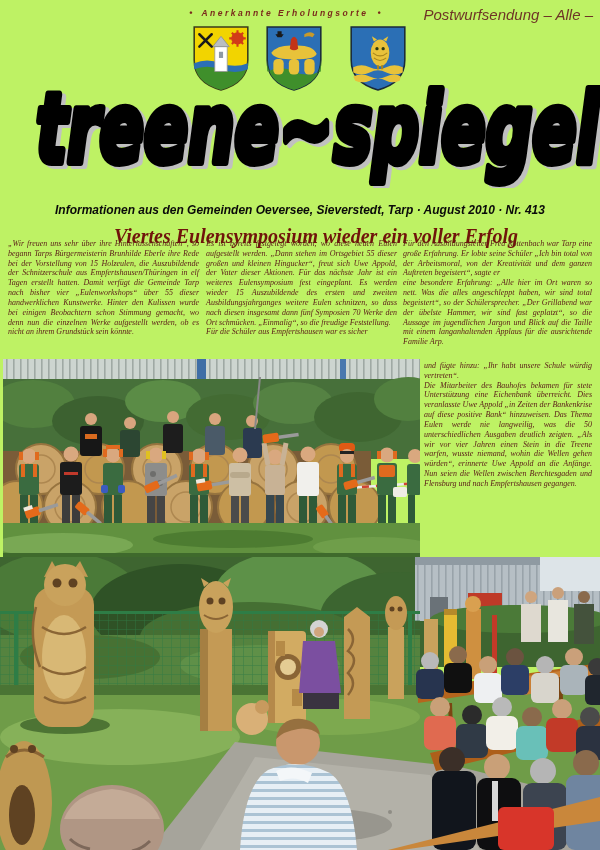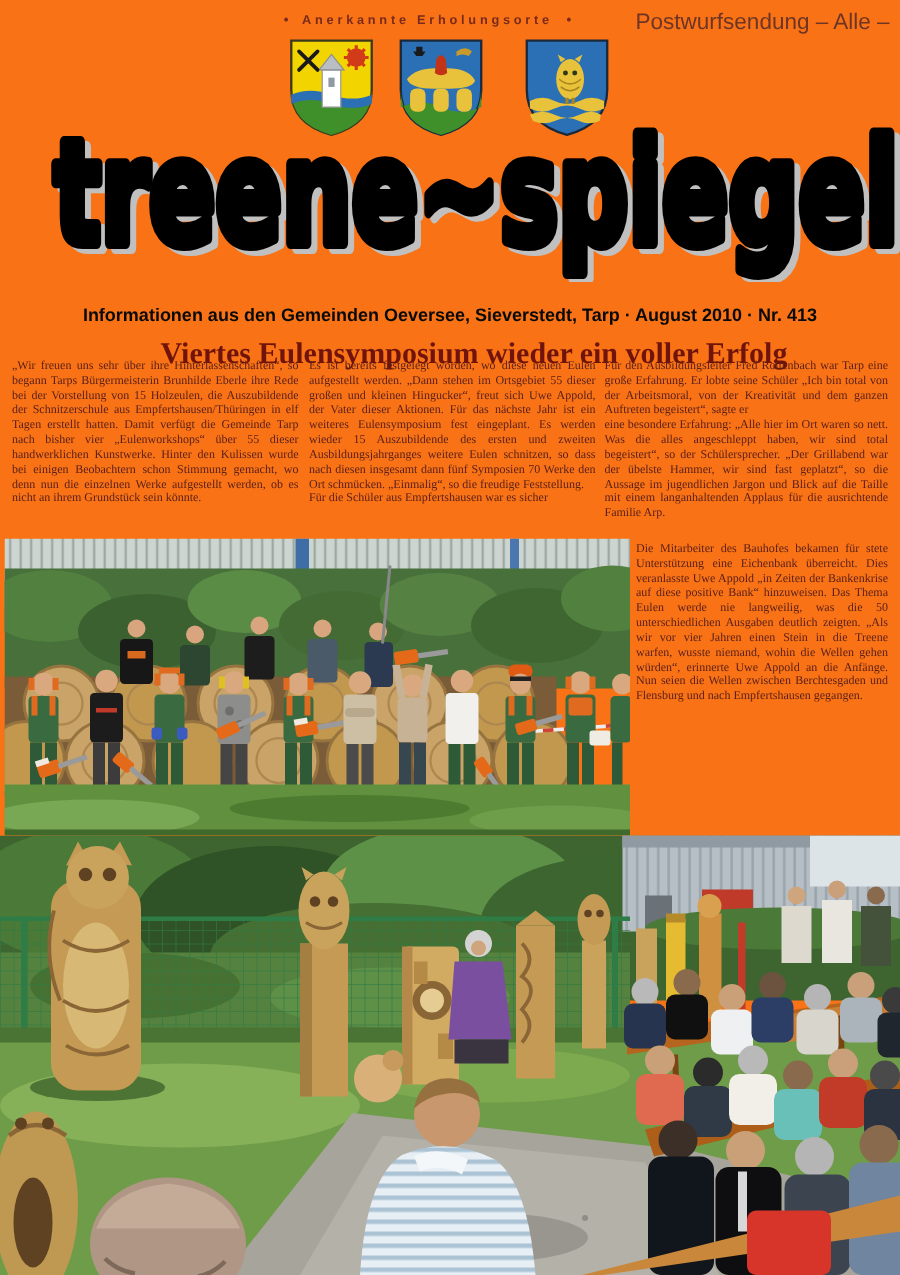--- a/index.html
+++ b/index.html
@@ -1,17 +1,17 @@
 <!DOCTYPE html>
 <html><head>
 <meta charset="utf-8">
 <style>
   html,body{margin:0;padding:0;background:#e9e9e9;}
-  .page{position:relative;width:600px;height:850px;background:#f97316;overflow:hidden;
-        font-family:"Liberation Serif",serif;margin:0 auto;}
+  .page{position:relative;width:600px;height:850px;background:#bef264;overflow:hidden;
+        font-family:"Liberation Serif",serif;margin:0 auto;font-style:italic;}
   
   .resorts{position:absolute;left:160px;top:8px;width:250px;text-align:center;
            font-family:"Liberation Sans",sans-serif;font-weight:bold;font-size:8.5px;
            letter-spacing:2.5px;color:#7a2a1c;white-space:nowrap;}
   .resorts .bullet{letter-spacing:0;margin:0 9px;font-size:9px;}
   .mailing{position:absolute;right:7px;top:6px;font-family:"Liberation Sans",sans-serif;
            font-size:15px;color:#6e3526;}
   
   .arm{position:absolute;top:26px;width:58px;height:66px;}
   .arm1{left:192px;} .arm2{left:265px;} .arm3{left:349px;}
@@ -98,20 +98,21 @@
   </div>
   <div class="bodycol col2">
     <p>Es ist bereits festgelegt worden, wo diese neuen Eulen aufgestellt werden. „Dann stehen im Ortsgebiet 55 dieser großen und kleinen Hingucker“, freut sich Uwe Appold, der Vater dieser Aktionen. Für das nächste Jahr ist ein weiteres Eulensymposium fest eingeplant. Es werden wieder 15 Auszubildende des ersten und zweiten Ausbildungsjahrganges weitere Eulen schnitzen, so dass nach diesen insgesamt dann fünf Symposien 70 Werke den Ort schmücken. „Einmalig“, so die freudige Feststellung.</p>
     <p>Für die Schüler aus Empfertshausen war es sicher</p>
   </div>
   <div class="bodycol col3top">
     <p>Für den Ausbildungsleiter Fred Rottenbach war Tarp eine große Erfahrung. Er lobte seine Schüler „Ich bin total von der Arbeitsmoral, von der Kreativität und dem ganzen Auftreten begeistert“, sagte er</p>
     <p>eine besondere Erfahrung: „Alle hier im Ort waren so nett. Was die alles angeschleppt haben, wir sind total begeistert“, so der Schülersprecher. „Der Grillabend war der übelste Hammer, wir sind fast geplatzt“, so die Aussage im jugendlichen Jargon und Blick auf die Taille mit einem langanhaltenden Applaus für die ausrichtende Familie Arp.</p>
   </div>
   <div class="col3side">
+    <p>und fügte hinzu: „Ihr habt unsere Schule würdig vertreten“.</p>
     <p>Die Mitarbeiter des Bauhofes bekamen für stete Unterstützung eine Eichenbank überreicht. Dies veranlasste Uwe Appold „in Zeiten der Bankenkrise auf diese positive Bank“ hinzuweisen. Das Thema Eulen werde nie langweilig, was die 50 unterschiedlichen Ausgaben deutlich zeigten. „Als wir vor vier Jahren einen Stein in die Treene warfen, wusste niemand, wohin die Wellen gehen würden“, erinnerte Uwe Appold an die Anfänge. Nun seien die Wellen zwischen Berchtesgaden und Flensburg und nach Empfertshausen gegangen.</p>
   </div>
 
   <figure class="photo photo1">
     <svg width="417" height="198" viewBox="0 0 417 198">
       <defs>
         <pattern id="fence1" width="7" height="46" patternUnits="userSpaceOnUse">
           <rect width="7" height="46" fill="#cdd5d0"></rect>
             <rect x="3" width="1.6" height="46" fill="#9fa9a4"></rect>
         </pattern>

